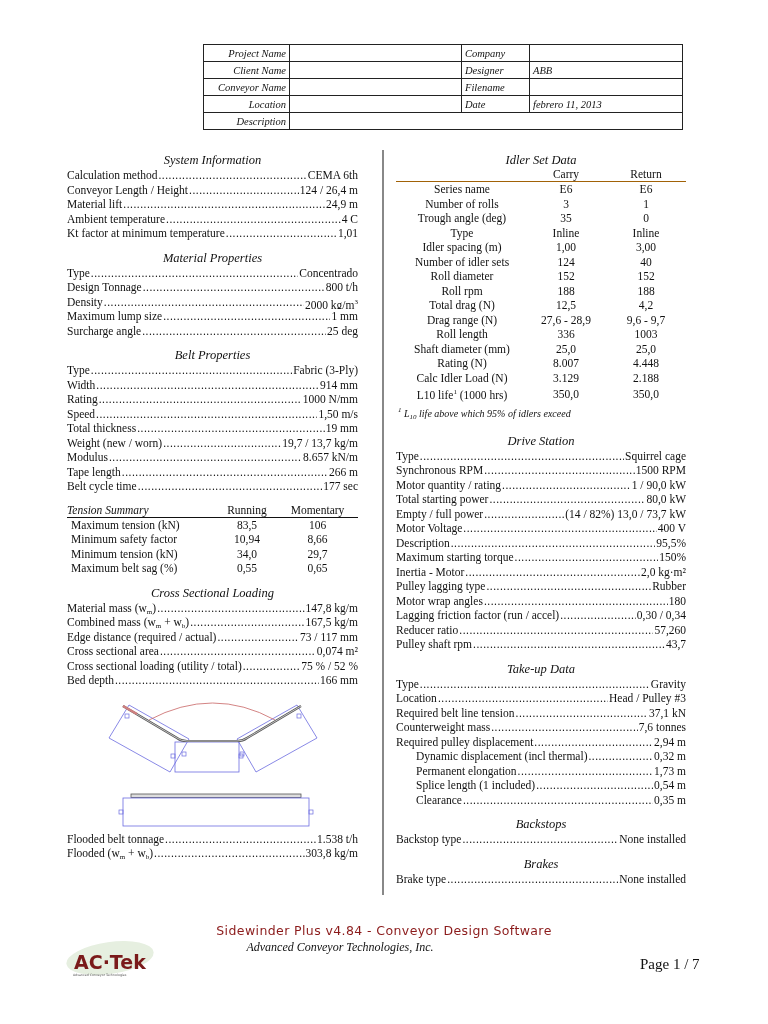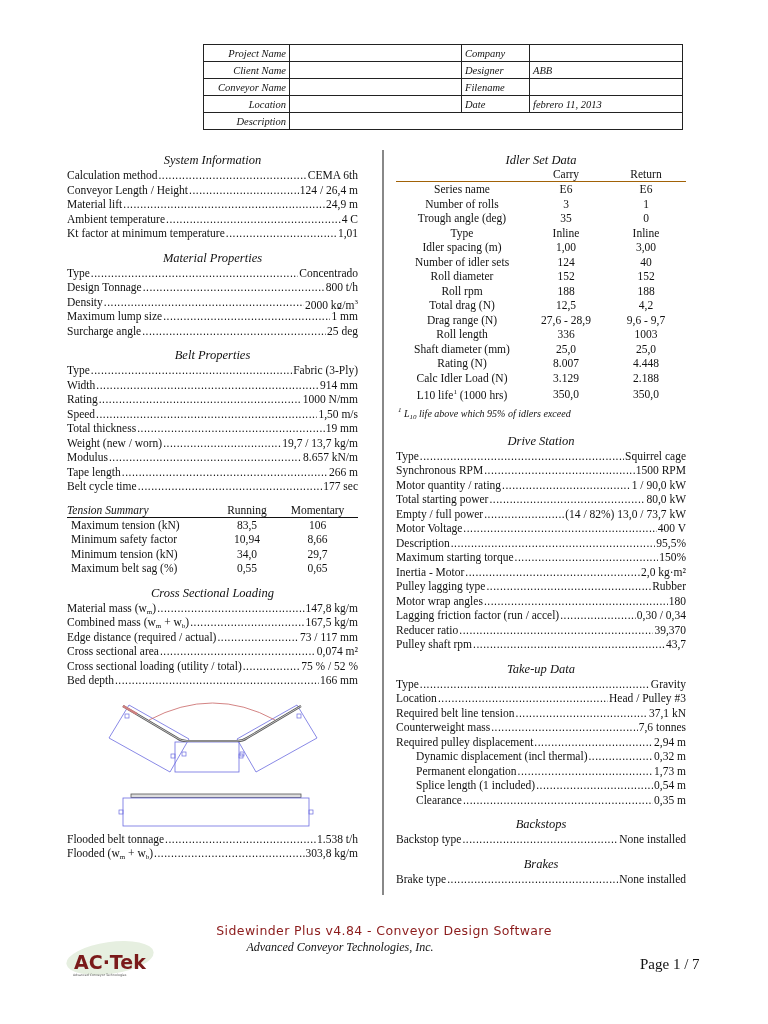--- a/index.html
+++ b/index.html
@@ -484,21 +484,21 @@
           <span class="v">180</span>
         </div>
         <div class="row">
           <span class="k">Lagging friction factor (run / accel)</span>
           <span class="dots"></span>
           <span class="v">0,30 / 0,34</span>
         </div>
         <div class="row">
           <span class="k">Reducer ratio</span>
           <span class="dots"></span>
-          <span class="v">39,370</span>
+          <span class="v">57,260</span>
         </div>
         <div class="row">
           <span class="k">Pulley shaft rpm</span>
           <span class="dots"></span>
           <span class="v">43,7</span>
         </div>
       </div>
   </div>
   <div class="gap"></div>
 

